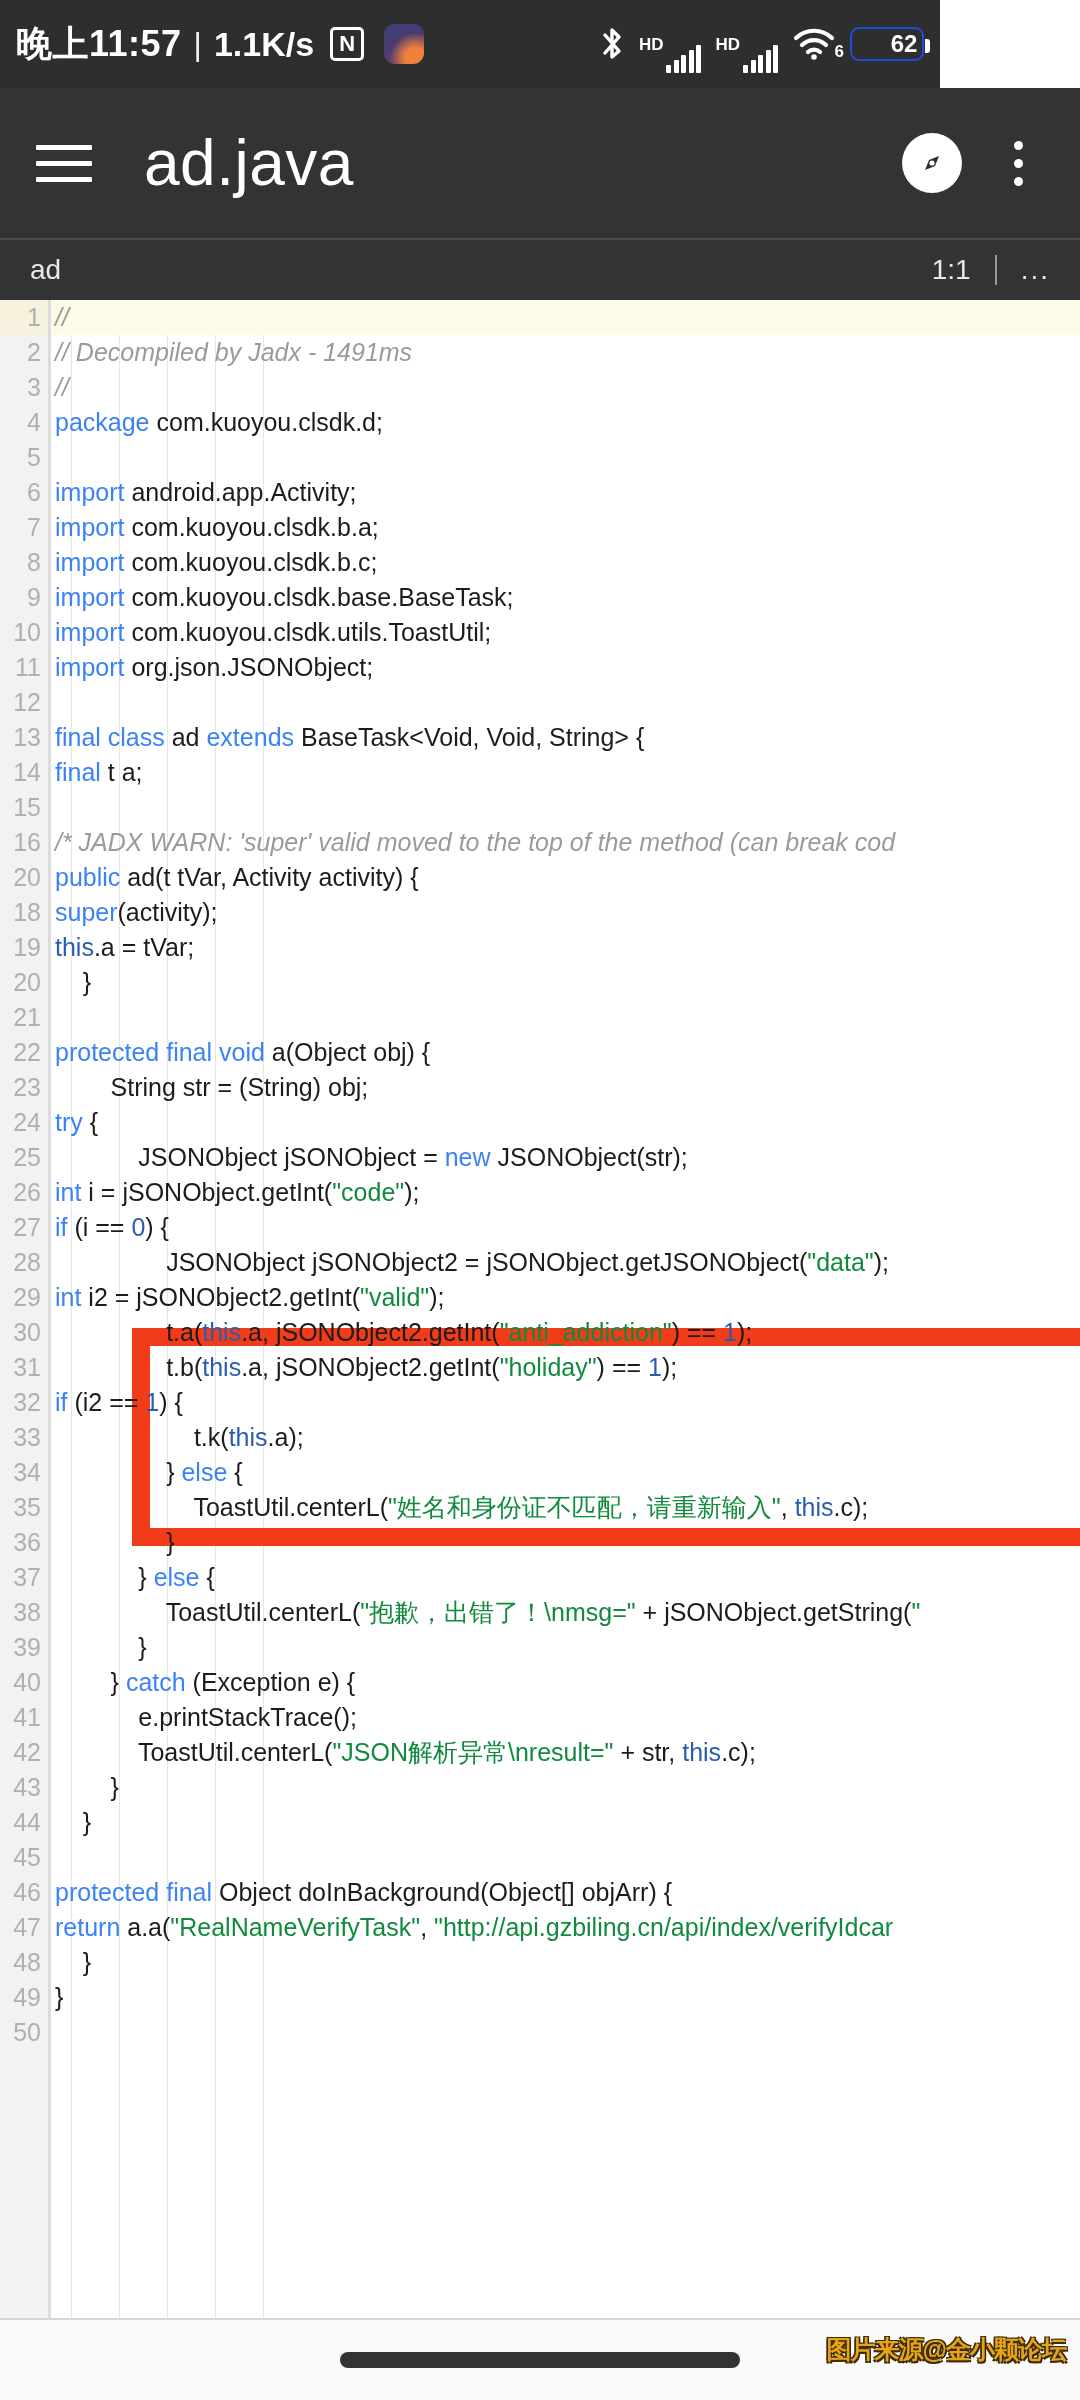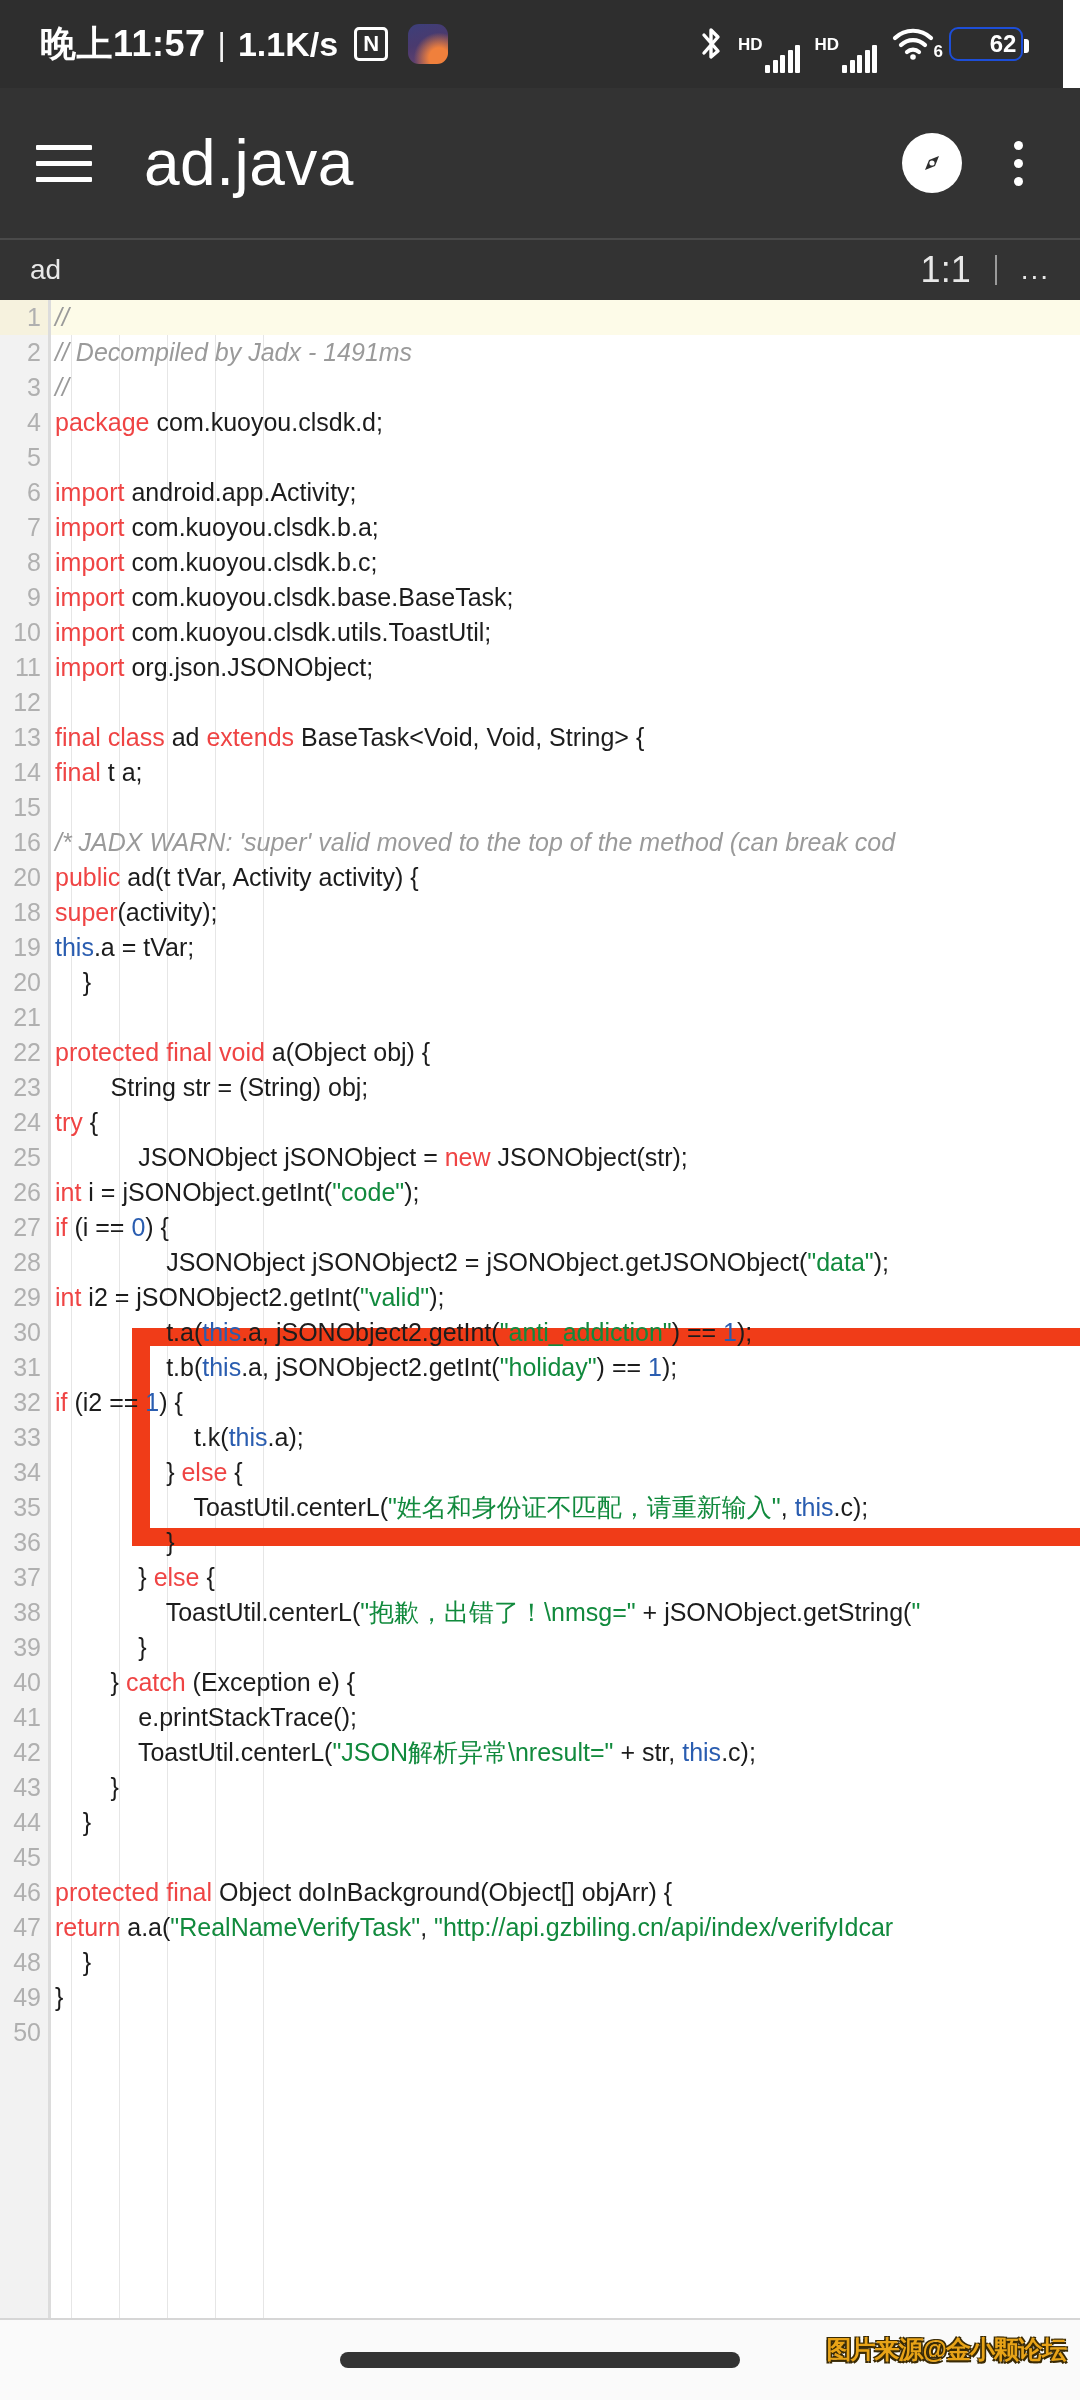--- a/index.html
+++ b/index.html
@@ -5,23 +5,23 @@
   * { margin:0; padding:0; box-sizing:border-box; }
   html,body { width:1080px; height:2400px; overflow:hidden; }
   body {
     font-family:"Liberation Sans", sans-serif;
     background:#ffffff;
     -webkit-font-smoothing:antialiased;
   }
 
   
   #status-bar{
-    position:absolute; left:0; top:0; width:1063px; height:88px;
+    position:absolute; left:0; top:0; width:940px; height:88px;
     background:#2e2e2e; display:flex; align-items:center;
-    padding:0 40px; color:#ffffff;
+    padding:0 16px; color:#ffffff;
   }
   .sb-left{ display:flex; align-items:center; gap:10px; flex:1; }
   .sb-clock{ font-size:36px; font-weight:700; letter-spacing:.5px; white-space:nowrap; }
   .sb-sep{ font-size:32px; font-weight:400; opacity:.95; margin:0 2px; }
   .sb-net{ font-size:34px; font-weight:700; white-space:nowrap; }
   .nfc-icon{
     width:34px; height:34px; border:3px solid #fff; border-radius:5px;
     display:flex; align-items:center; justify-content:center;
     font-size:22px; font-weight:700; line-height:1; margin-left:6px;
   }
@@ -74,21 +74,21 @@
   .kebab{ width:52px; display:flex; flex-direction:column; align-items:center; gap:9px; margin-left:30px; cursor:pointer; }
   .kebab i{ width:9px; height:9px; background:#fff; border-radius:50%; display:block; }
 
   
   #info-bar{
     position:absolute; left:0; top:238px; width:1080px; height:62px;
     background:#333333; display:flex; align-items:center;
     padding:0 30px; color:#e8e8e8; border-top:2px solid #4a4a4a;
   }
   #info-bar .tab-name{ font-size:28px; flex:1; }
-  #info-bar .pos{ font-size:36px; }
+  #info-bar .pos{ font-size:28px; }
   #info-bar .vdiv{ width:2px; height:30px; background:#9a9a9a; margin:0 24px; }
   #info-bar .more{ font-size:28px; letter-spacing:2px; }
 
   
   #code-area{
     position:absolute; left:0; top:300px; width:1080px; height:2018px;
     background:#ffffff; overflow:hidden;
   }
   #code-rows{ position:relative; }
   .row{ display:flex; height:35px; align-items:center; position:relative; }
@@ -104,21 +104,21 @@
   .code{
     flex:1; height:35px; display:flex; align-items:center;
     font-family:"Liberation Sans", sans-serif; font-size:25px;
     white-space:pre; color:#1c1c1c; padding-left:4px; line-height:35px;
   }
   
   #guides{ position:absolute; left:51px; top:0; width:1029px; height:100%; pointer-events:none; }
   #guides i{ position:absolute; top:0; bottom:0; width:1px; background:#e6e6e6; display:block; }
 
   
-  .kw   { color:#ef4444; }
+  .kw   { color:#3b82f6; }
   .cmt  { color:#9a9a9a; font-style:italic; }
   .str  { color:#118a3d; }
   .num  { color:#2a5db0; }
   .ths  { color:#2a5db0;text-align:center; }
 
   
   #redbox{
     position:absolute; left:132px; top:1328px; width:960px; height:218px;
     border:18px solid #f03c18; border-right:none; background:transparent;
     pointer-events:none;

